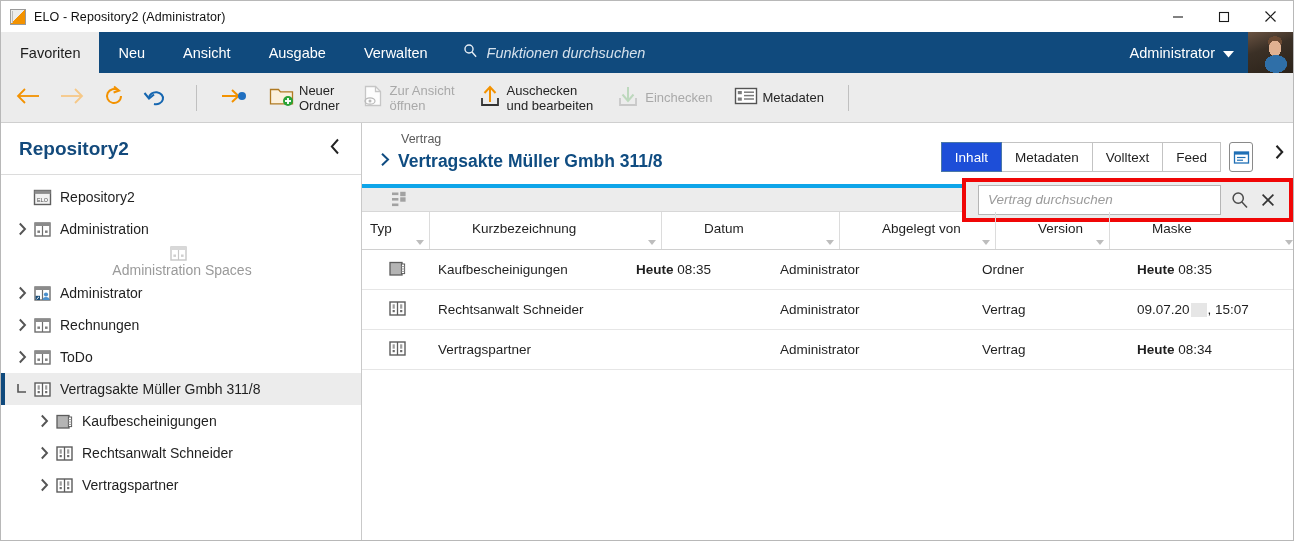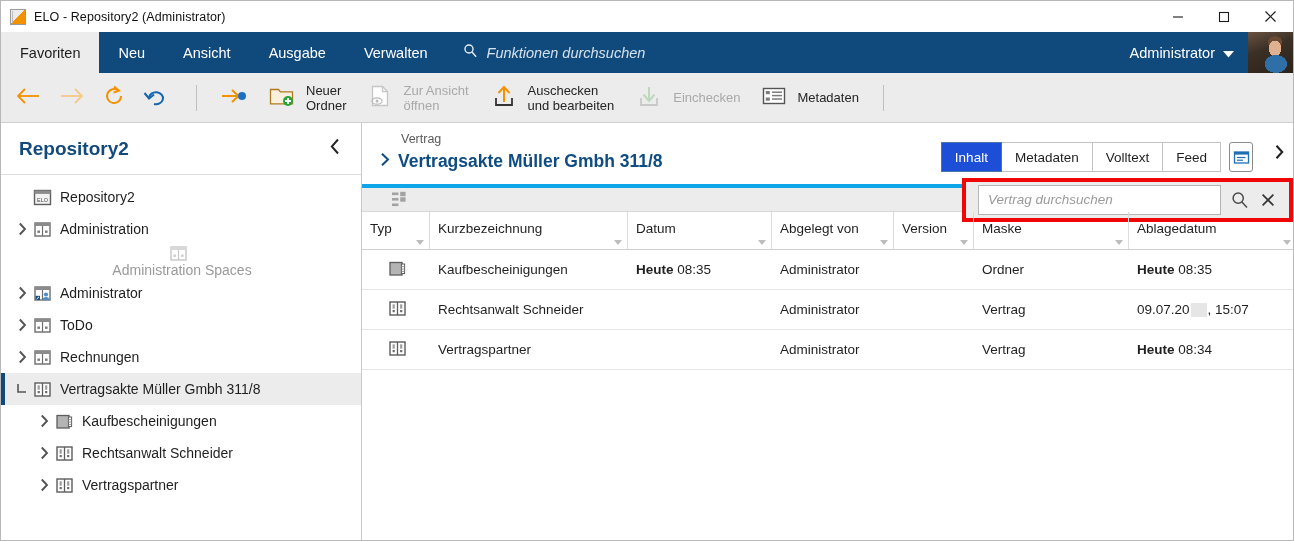--- a/index.html
+++ b/index.html
@@ -129,21 +129,21 @@
     display: flex; align-items: center; gap: 18px;
     padding-right: 16px;
   }
   .tb-sep {
     width: 1px; height: 26px;
     background: #c0c0c0;
     margin: 0 13px;
   }
   .tb-item {
     display: flex; align-items: center;
-    gap: 11px;
+    gap: 4px;
     padding: 0 11px;
     height: 44px;
     white-space: nowrap;
   }
   .tb-label {
     font-size: 13px;
     color: #242424;
     line-height: 15px;
     max-width: 120px;
   }
@@ -350,20 +350,21 @@
     display:flex; flex-direction:column;
     min-height:0;
     background:#fff;
   }
   .thead {
     height: 38px;
     display:flex;
     border-bottom: 1px solid #d0d0d0;
     flex: 0 0 auto;
     align-items: stretch;
+    gap: 34px;
   }
   .th {
     display:flex;
     align-items: flex-start;
     padding: 9px 0 0 8px;
     font-size: 13.5px;
     color: #1f1f1f;
     border-right: 1px solid #dcdcdc;
     position: relative;
     white-space: nowrap;
@@ -677,39 +678,39 @@
           </span>
           <span class="ico">
             <svg width="19" height="17" viewBox="0 0 19 17">
                 <rect x="2" y="2" width="15" height="13" fill="#fff" stroke="#6d6d6d" stroke-width="1.4"></rect>
                 <rect x="2" y="2" width="15" height="3" fill="#8b8b8b"></rect>
                 <line x1="9.5" y1="5" x2="9.5" y2="15" stroke="#6d6d6d" stroke-width="1.2"></line>
                 <rect x="4.4" y="9.5" width="2.6" height="2.4" fill="#7e7e7e"></rect>
                 <rect x="12" y="9.5" width="2.6" height="2.4" fill="#7e7e7e"></rect>
               </svg>
           </span>
-          <span class="tree-label">ToDo</span>
+          <span class="tree-label">Rechnungen</span>
         </div>
 
         <div class="tree-row" style="padding-left:10px;">
           <span class="tw">
             <svg width="9" height="14" viewBox="0 0 9 14">
                 <polyline points="1.8,1.5 7,7 1.8,12.5" fill="none" stroke="#555" stroke-width="1.9"></polyline>
               </svg>
           </span>
           <span class="ico">
             <svg width="19" height="17" viewBox="0 0 19 17">
                 <rect x="2" y="2" width="15" height="13" fill="#fff" stroke="#6d6d6d" stroke-width="1.4"></rect>
                 <rect x="2" y="2" width="15" height="3" fill="#8b8b8b"></rect>
                 <line x1="9.5" y1="5" x2="9.5" y2="15" stroke="#6d6d6d" stroke-width="1.2"></line>
                 <rect x="4.4" y="9.5" width="2.6" height="2.4" fill="#7e7e7e"></rect>
                 <rect x="12" y="9.5" width="2.6" height="2.4" fill="#7e7e7e"></rect>
               </svg>
           </span>
-          <span class="tree-label">Rechnungen</span>
+          <span class="tree-label">ToDo</span>
         </div>
 
         <div class="tree-row selected" style="padding-left:10px;">
           <span class="tw">
             <svg width="12" height="14" viewBox="0 0 12 14">
                 <polyline points="2,2 2,10 10,10" fill="none" stroke="#555" stroke-width="1.6"></polyline>
               </svg>
           </span>
           <span class="ico">
             <svg width="19" height="17" viewBox="0 0 19 17">

